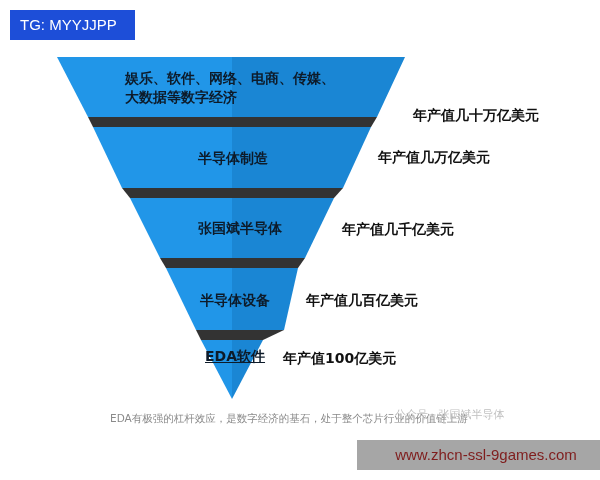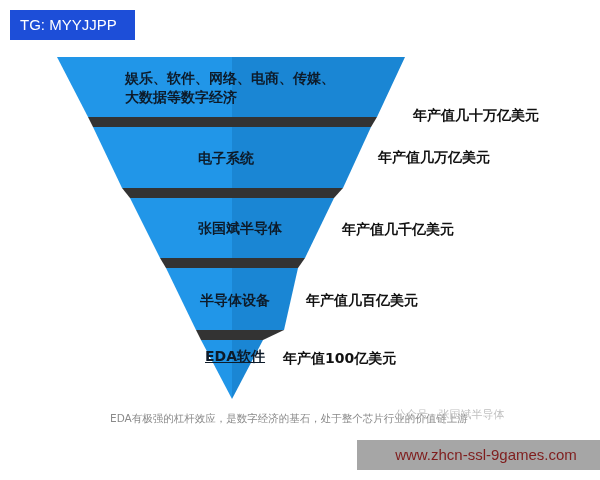--- a/index.html
+++ b/index.html
@@ -63,21 +63,21 @@
   <polygon points="232,268 298,268 284,330 232,330" fill="#1a86d4"></polygon>
 
   <polygon points="201,340 232,340 232,399" fill="#2196e8"></polygon>
   <polygon points="232,340 263,340 232,399" fill="#1a86d4"></polygon>
 </svg>
 
 <div class="band-label" style="left:125px; top:69px;">
   <div>娱乐、软件、网络、电商、传媒、</div>
   <div>大数据等数字经济</div>
 </div>
-<div class="band-label" style="left:198px; top:149px;">电子系统</div>
+<div class="band-label" style="left:198px; top:149px;">半导体制造</div>
 <div class="band-label" style="left:198px; top:219px;">张国斌半导体</div>
 <div class="band-label" style="left:200px; top:291px;">半导体设备</div>
 <div class="band-label" style="left:205px; top:347px;text-decoration:underline;">EDA软件</div>
 
 <div class="value-label" style="left:413px; top:79px;margin-top:28px;">年产值几十万亿美元</div>
 <div class="value-label" style="left:378px; top:149px;">年产值几万亿美元</div>
 <div class="value-label" style="left:342px; top:221px;">年产值几千亿美元</div>
 <div class="value-label" style="left:306px; top:292px;">年产值几百亿美元</div>
 <div class="value-label" style="left:283px; top:350px;">年产值100亿美元</div>
 

